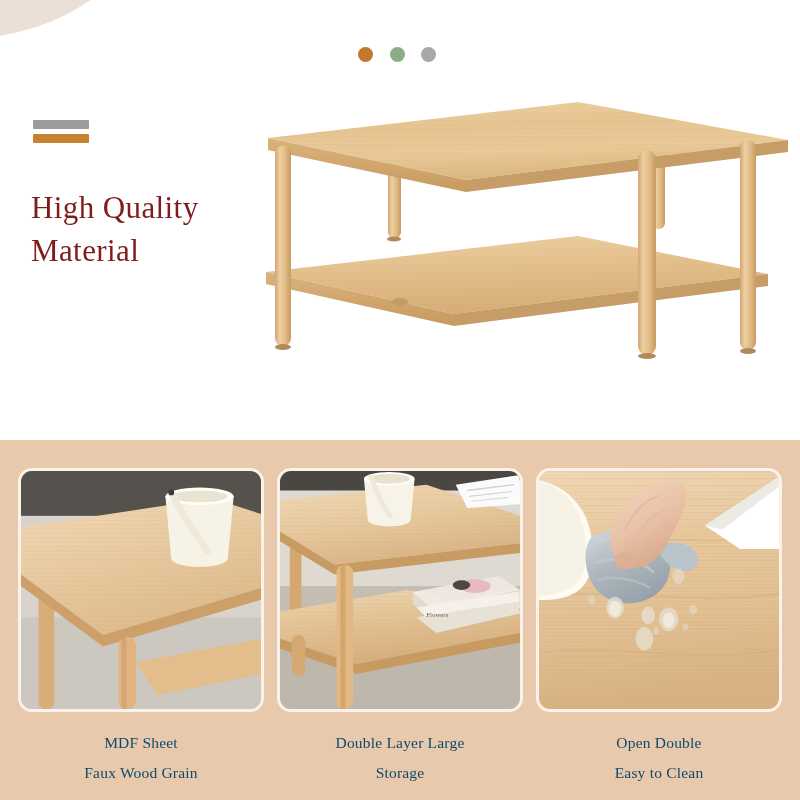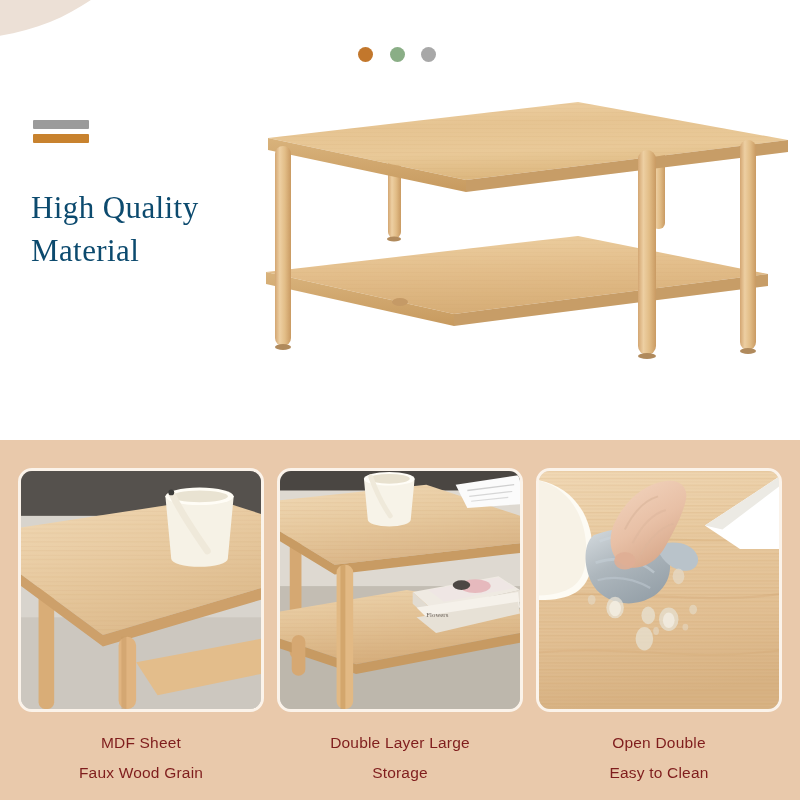--- a/index.html
+++ b/index.html
@@ -77,21 +77,21 @@
 
   
   .headline {
     position: absolute;
     left: 31px;
     top: 186px;
     width: 250px;
     font-family: "Liberation Serif", serif;
     font-size: 31px;
     line-height: 43px;
-    color: #0c4a6e;
+    color: #7f1d1d;
     letter-spacing: .4px;
     white-space: pre-line;
   }
 
   
   .hero-photo {
     position: absolute;
     left: 248px;
     top: 96px;
     width: 556px;
@@ -130,24 +130,24 @@
   .panel.p1 { left: 277px; }
   .panel.p2 { left: 536px; }
 
   .panel-img { position: absolute; left: 0; top: 0; width: 100%; height: 100%; display:block; }
 
   .caption {
     position: absolute;
     top: 288px;
     width: 246px;
     text-align: center;
-    font-family: Liberation Sans, sans-serif;
+    font-family: Liberation Serif, serif;
     font-size: 15.5px;
     line-height: 30px;
-    color: #7f1d1d;
+    color: #0c4a6e;
     white-space: pre-line;
     letter-spacing: .2px;
   }
   .caption.c0 { left: 18px; }
   .caption.c1 { left: 277px; }
   .caption.c2 { left: 536px; }
 </style>
 </head>
 <body>
 

